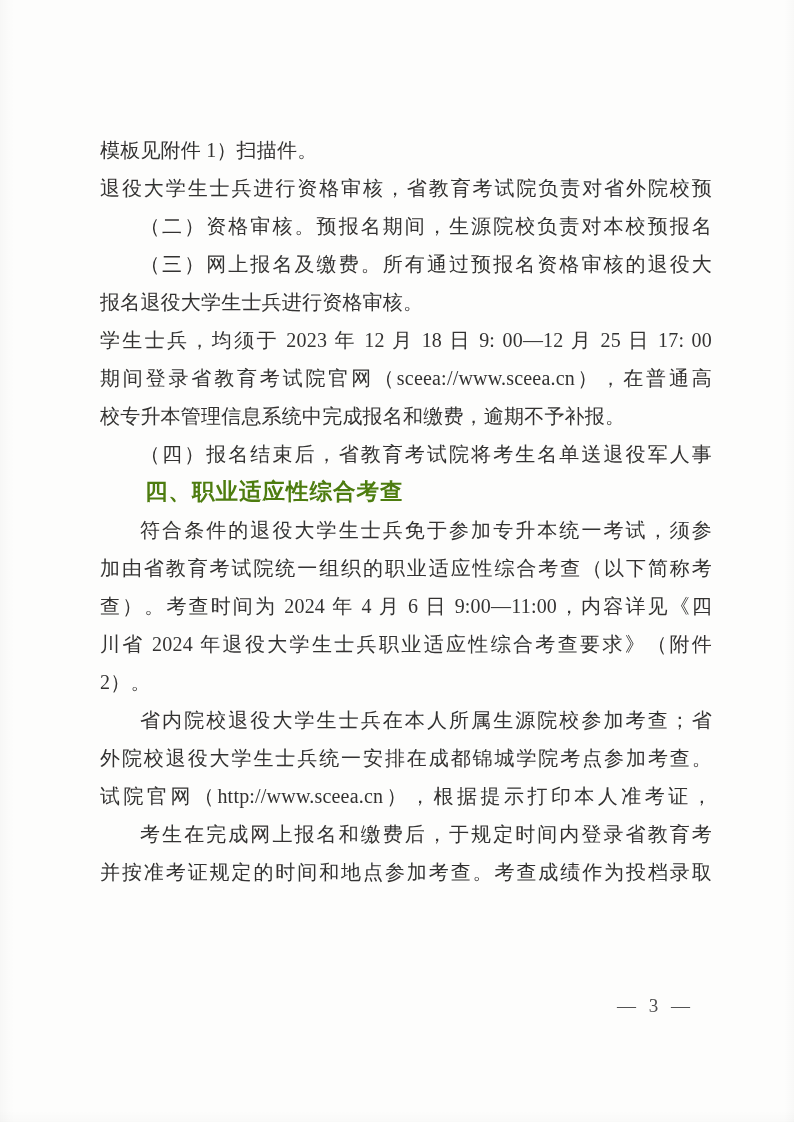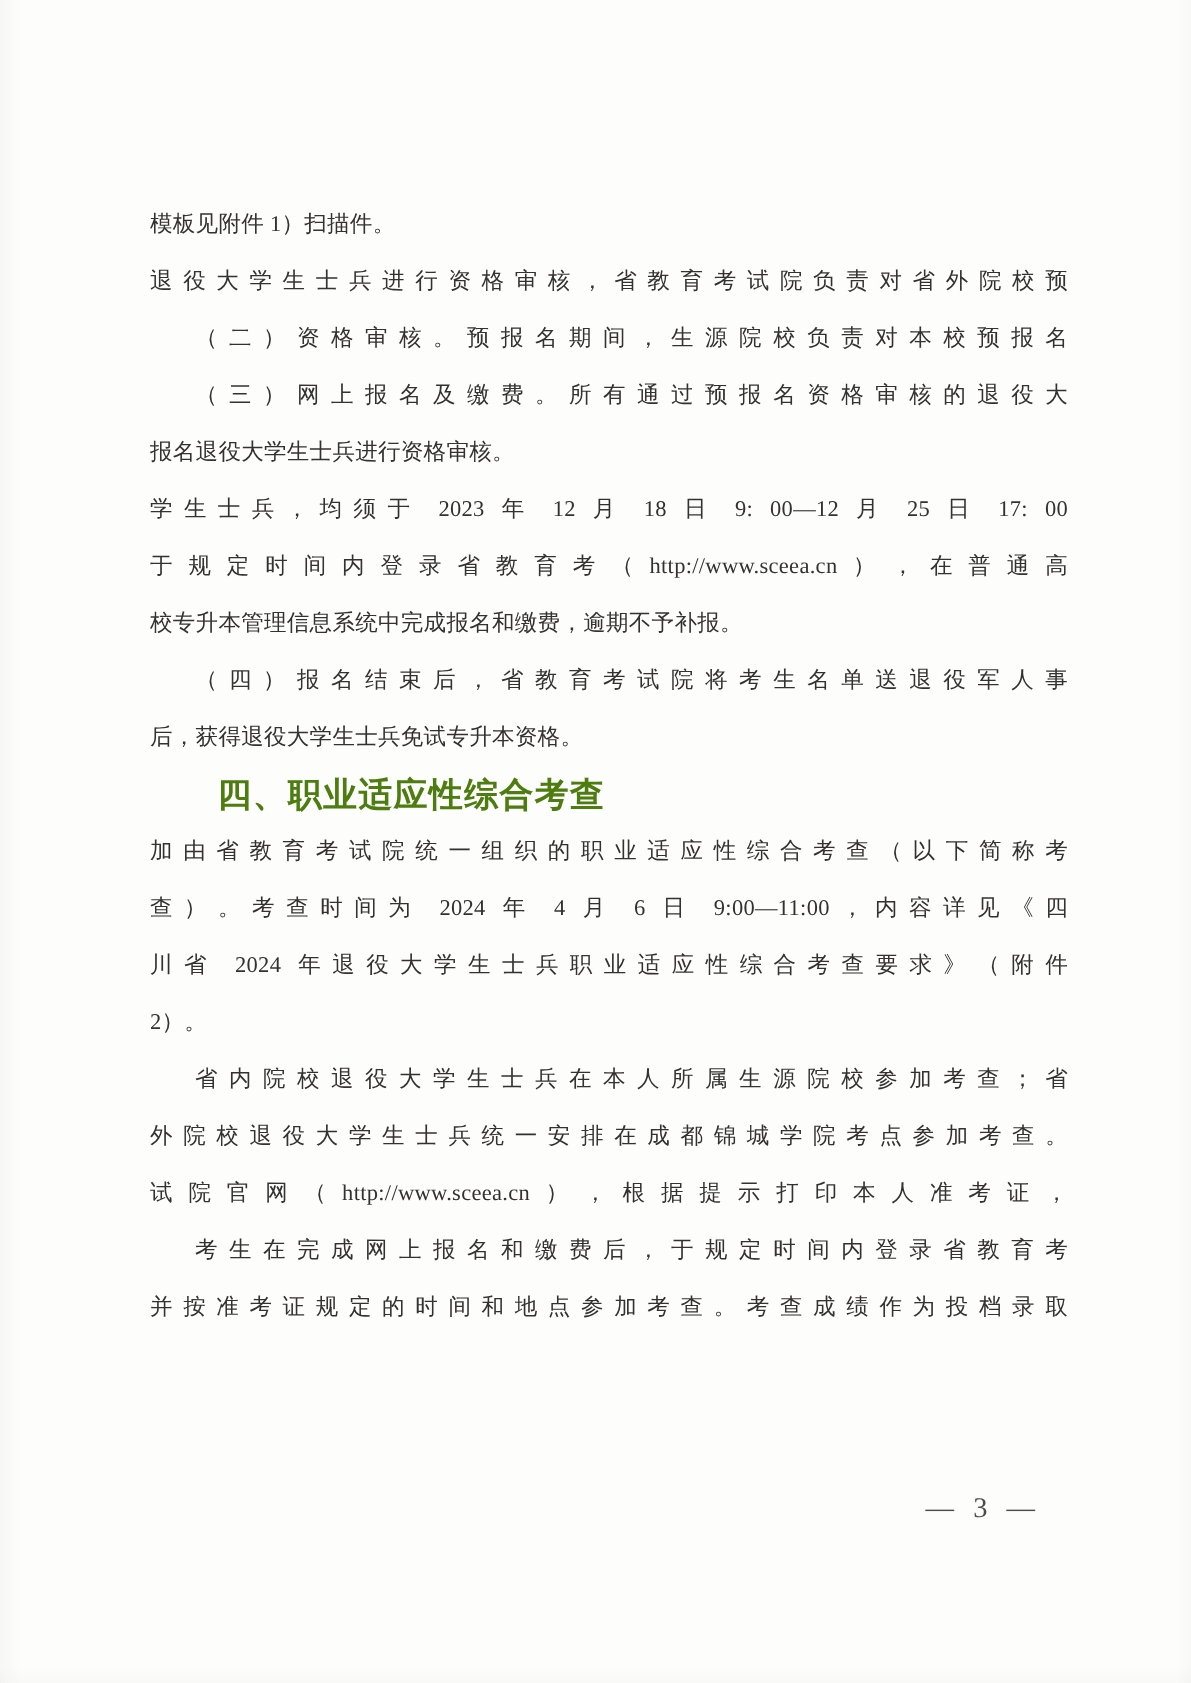--- a/index.html
+++ b/index.html
@@ -29,21 +29,21 @@
   }
   .content {
     position: absolute;
     left: 100px;
     top: 131px;
     width: 612px;
   }
   .ln {
     height: 38px;
     line-height: 38px;
-    font-size: 15px;
+    font-size: 20px;
     letter-spacing: 0.2px;
     white-space: nowrap;
     text-align: left;
   }
   .ln.fill {
     white-space: normal;
     text-align: justify;
     text-align-last: justify;
   }
   .ln.indent {
@@ -70,25 +70,25 @@
 <body>
 
 <div class="page">
   <div class="content">
     <div class="ln">模板见附件 1）扫描件。</div>
     <div class="ln fill">退役大学生士兵进行资格审核，省教育考试院负责对省外院校预</div>
     <div class="ln indent fill">（二）资格审核。预报名期间，生源院校负责对本校预报名</div>
     <div class="ln indent fill">（三）网上报名及缴费。所有通过预报名资格审核的退役大</div>
     <div class="ln">报名退役大学生士兵进行资格审核。</div>
     <div class="ln fill">学生士兵，均须于 2023 年 12 月 18 日 9: 00—12 月 25 日 17: 00</div>
-    <div class="ln fill">于规定时间内登录省教育考（http://www.sceea.cn），在普通高</div>
+    <div class="ln fill">期间登录省教育考试院官网（sceea://www.sceea.cn），在普通高</div>
     <div class="ln">校专升本管理信息系统中完成报名和缴费，逾期不予补报。</div>
     <div class="ln indent fill">（四）报名结束后，省教育考试院将考生名单送退役军人事</div>
-    <div class="ln">后，获得退役大学生士兵免试专升本资格。</div>
     <div class="ln indent heading">四、职业适应性综合考查</div>
+    <div class="ln indent fill">符合条件的退役大学生士兵免于参加专升本统一考试，须参</div>
     <div class="ln fill">加由省教育考试院统一组织的职业适应性综合考查（以下简称考</div>
     <div class="ln fill">查）。考查时间为 2024 年 4 月 6 日 9:00—11:00，内容详见《四</div>
     <div class="ln fill">川省 2024 年退役大学生士兵职业适应性综合考查要求》（附件</div>
     <div class="ln">2）。</div>
     <div class="ln indent fill">省内院校退役大学生士兵在本人所属生源院校参加考查；省</div>
     <div class="ln fill">外院校退役大学生士兵统一安排在成都锦城学院考点参加考查。</div>
     <div class="ln fill">试院官网（http://www.sceea.cn），根据提示打印本人准考证，</div>
     <div class="ln indent fill">考生在完成网上报名和缴费后，于规定时间内登录省教育考</div>
     <div class="ln fill">并按准考证规定的时间和地点参加考查。考查成绩作为投档录取</div>
   </div>

